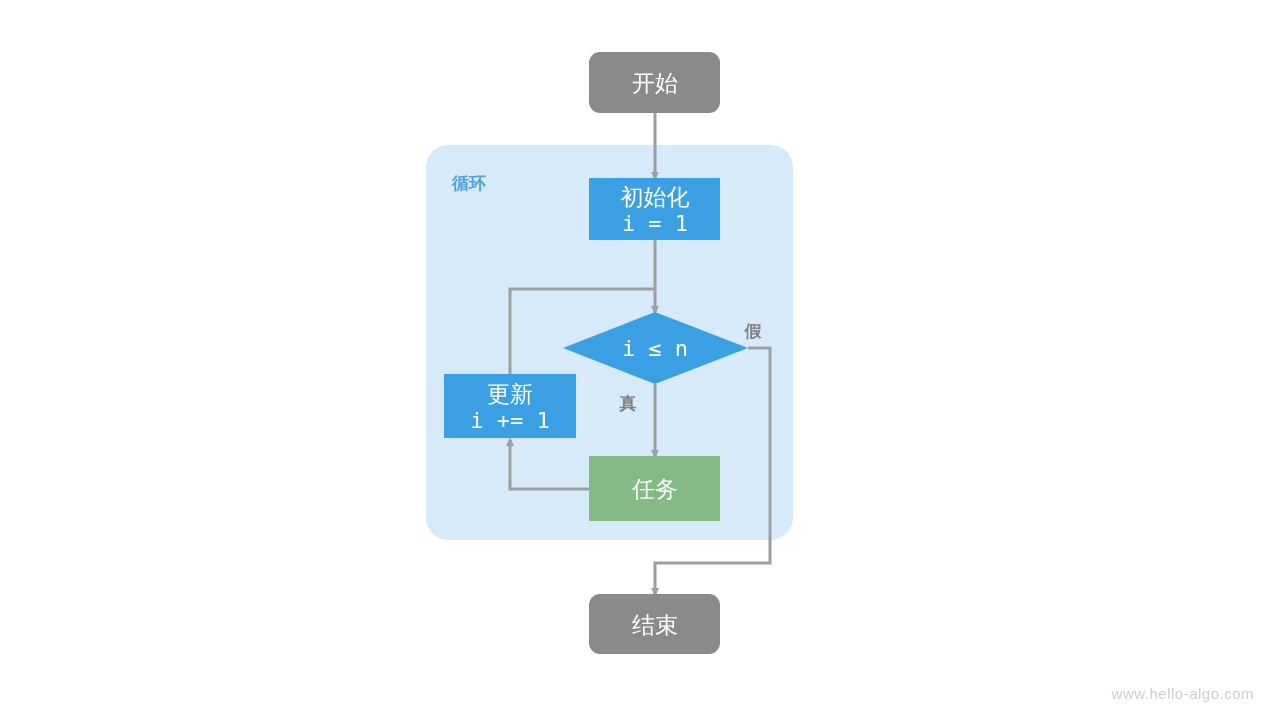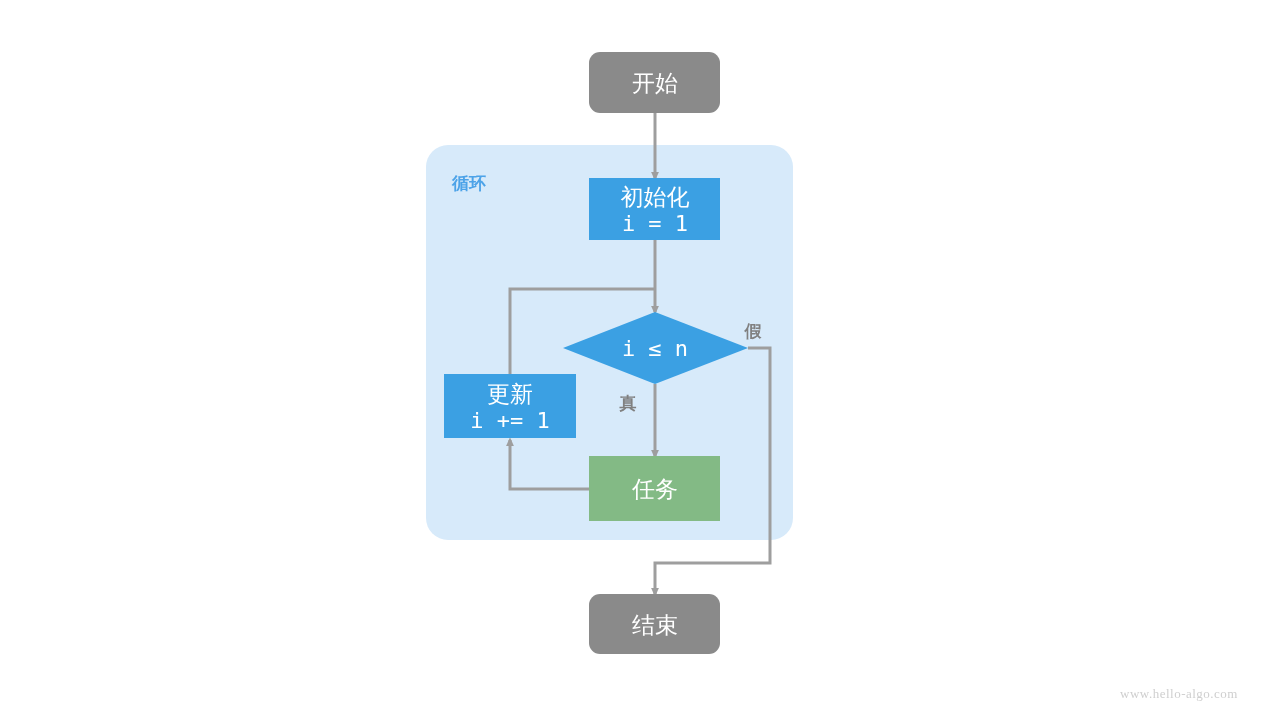--- a/index.html
+++ b/index.html
@@ -48,24 +48,24 @@
     fill: #808080;
   }
   .group-label {
     font-family: "Liberation Sans", "DejaVu Sans", sans-serif;
     font-size: 17px;
     font-weight: bold;
     fill: #4DA3E8;
   }
   .watermark {
     position: absolute;
-    right: 42px;
+    right: 26px;
     bottom: 18px;
-    font-family: Liberation Serif, serif;
-    font-size: 13px;
+    font-family: Liberation Sans, sans-serif;
+    font-size: 15px;
     letter-spacing: 0.5px;
     color: #cfcfcf;
     user-select: none;
   }
   .flow-line {
     stroke: #9e9e9e;
     stroke-width: 3;
     fill: none;
   }
 </style>

